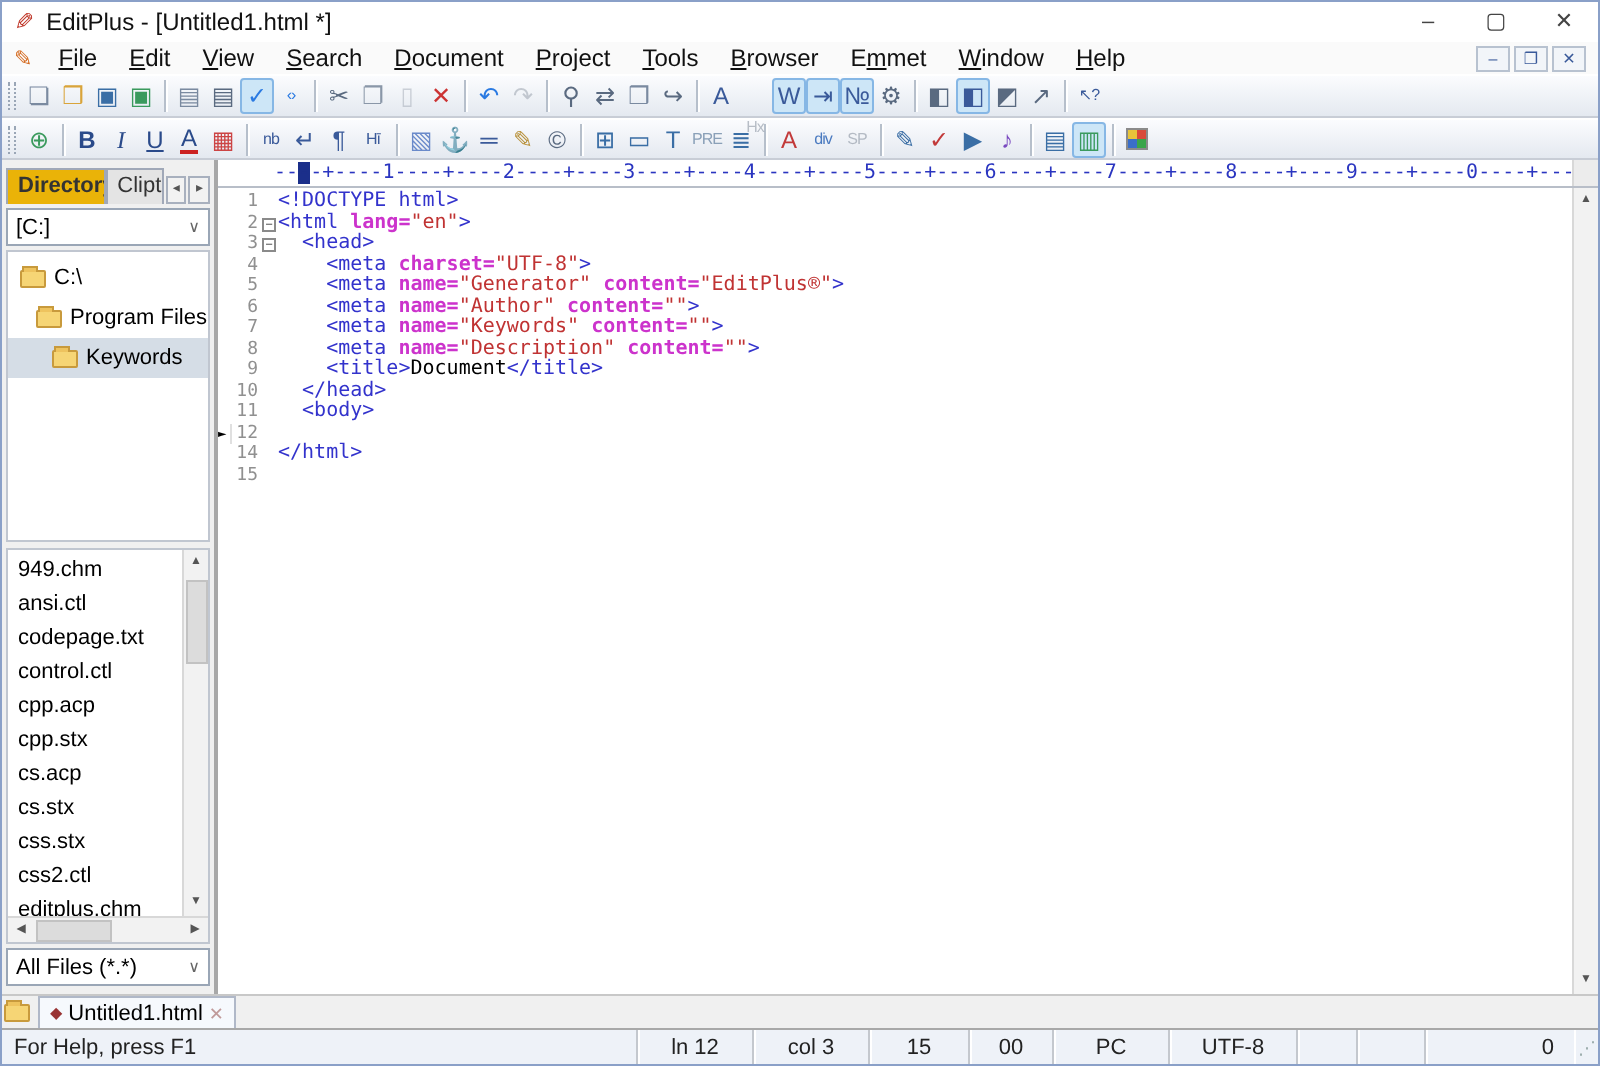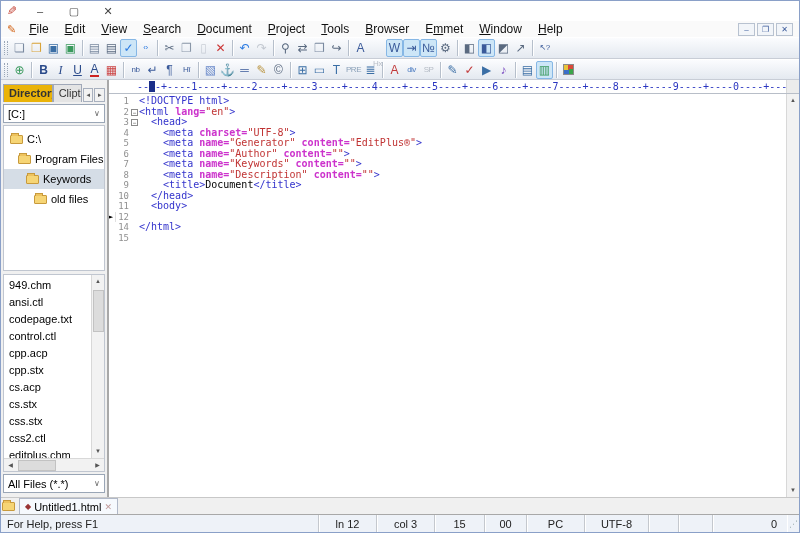--- a/index.html
+++ b/index.html
@@ -94,20 +94,21 @@
   .scell.last { border-right:none; justify-content:flex-end; padding-right:10px; }
   .gripdots { color:#9aa; font-size:9px; margin-left:2px; margin-right:1px; }
 </style>
 </head>
 <body>
 
 <div class="win">
 
   <div class="titlebar">
     <span class="app-icon">✎</span>
+    <span class="title">EditPlus - [Untitled1.html *]</span>
     <span class="wbtns">
       <span class="wbtn">–</span>
       <span class="wbtn">▢</span>
       <span class="wbtn">✕</span>
     </span>
   </div>
 
   <div class="menubar">
     <span class="doc-icon">✎</span>
     <nav class="menu-items">
@@ -352,24 +353,20 @@
             <span>C:\</span>
           </div>
           <div class="trow" style="padding-left: 14px;">
             <span class="ficon"></span>
             <span>Program Files</span>
           </div>
           <div class="trow selected" style="padding-left: 22px;">
             <span class="ficon"></span>
             <span>Keywords</span>
           </div>
-          <div class="trow" style="padding-left: 30px;">
-            <span class="ficon"></span>
-            <span>old files</span>
-          </div>
         </div>
       <div class="flist-wrap">
         <div class="flist-body">
           <div class="flist" id="flist">
               <div class="frow">949.chm</div>
               <div class="frow">ansi.ctl</div>
               <div class="frow">codepage.txt</div>
               <div class="frow">control.ctl</div>
               <div class="frow">cpp.acp</div>
               <div class="frow">cpp.stx</div>

